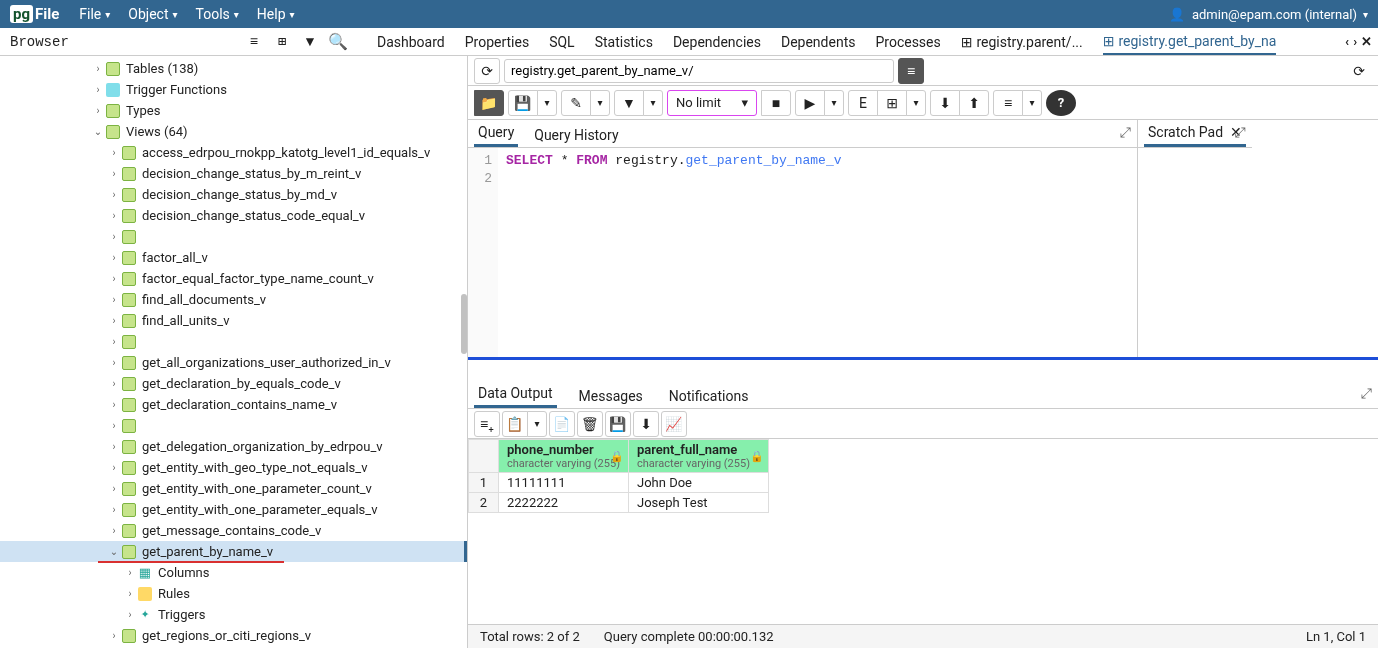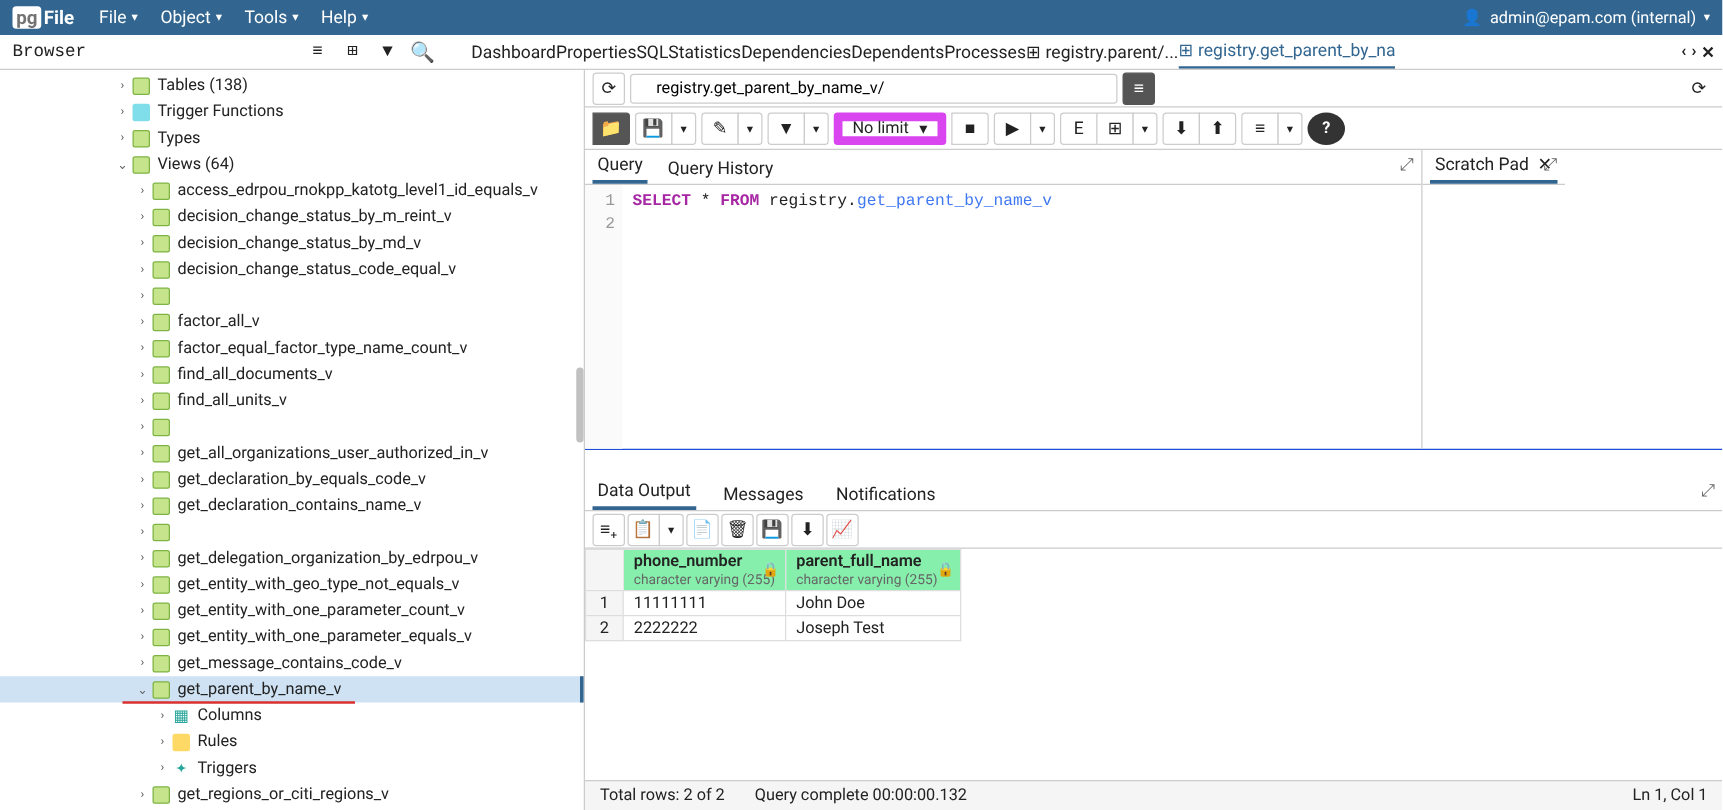--- a/index.html
+++ b/index.html
@@ -1,29 +1,29 @@
 <!DOCTYPE html>
 <html><head>
 <meta charset="utf-8">
 <style>
 * { box-sizing: border-box; margin: 0; padding: 0; }
 body { font-family: -apple-system, BlinkMacSystemFont, "Segoe UI", Roboto, sans-serif; font-size: 13px; color: #222; background: #fff; overflow: hidden; }
 .top-bar { height: 28px; background: #326690; color: #fff; display: flex; align-items: center; padding: 0 10px; }
 .logo { display: flex; align-items: center; font-weight: bold; font-size: 15px; margin-right: 20px; }
-.logo-pg { background: #fff; color: #737373; padding: 0 3px; border-radius: 3px; margin-right: 2px; font-weight: bold; }
+.logo-pg { background: #fff; color: #14532d; padding: 0 3px; border-radius: 3px; margin-right: 2px; font-weight: bold; }
 .menu-bar { display: flex; gap: 18px; flex: 1; }
 .menu-item { display: flex; align-items: center; gap: 4px; cursor: pointer; font-size: 14px; }
 .caret-down { font-size: 10px; }
 .user-info { display: flex; align-items: center; gap: 6px; font-size: 13px; }
 
 .sub-bar { height: 28px; border-bottom: 1px solid #ccc; display: flex; align-items: center; }
 .browser-label { padding: 0 10px; font-size: 14px; width: 365px; }
 .browser-tools { display: flex; gap: 2px; margin-left: auto; padding-right: 4px; }
 .browser-tool { width: 26px; height: 24px; display: flex; align-items: center; justify-content: center; border: 1px solid transparent; border-radius: 3px; cursor: pointer; }
-.tabs-row { flex: 1; display: flex; align-items: center; padding-left: 12px; font-size: 14px; height: 100%; overflow: hidden; }
+.tabs-row { flex: 1; display: flex; align-items: center; padding-left: 12px; gap: 20px; font-size: 14px; height: 100%; overflow: hidden; }
 .main-tab { cursor: pointer; white-space: nowrap; display: flex; align-items: center; gap: 4px; height: 100%; }
 .main-tab.active { border-bottom: 2px solid #326690; color: #326690; }
 .tab-nav { display: flex; gap: 4px; padding: 0 6px; }
 
 .main-layout { display: flex; height: calc(100vh - 56px); }
 .sidebar { width: 468px; border-right: 1px solid #ccc; overflow-y: auto; position: relative; }
 .tree-scroll { position: absolute; right: 0; top: 238px; width: 6px; height: 60px; background: #c1c1c1; border-radius: 3px; }
 .tree { padding: 2px 0; }
 .tree-node { display: flex; align-items: center; height: 21px; padding-left: 0; cursor: pointer; }
 .tree-node.selected { background: #cfe2f3; border-right: 3px solid #326690; }
@@ -33,34 +33,34 @@
 .node-icon { width: 14px; height: 14px; margin-right: 6px; display: inline-flex; align-items: center; justify-content: center; }
 .icon-table { background: #c6e48b; border: 1px solid #7cb342; border-radius: 2px; font-size: 8px; }
 .icon-view { background: #c6e48b; border: 1px solid #7cb342; border-radius: 2px; }
 .icon-folder { background: #ffd966; border-radius: 2px; }
 .icon-cyan { background: #80deea; border-radius: 2px; }
 .icon-triggers { color: #26a69a; font-size: 11px; }
 .node-label { font-size: 13px; color: #222; }
 
 .content { flex: 1; display: flex; flex-direction: column; overflow: hidden; }
 .path-bar { height: 30px; border-bottom: 1px solid #ccc; display: flex; align-items: center; padding: 0 6px; gap: 4px; }
-.path-bar input { flex: 0 0 auto; width: 390px; height: 24px; border: 1px solid #ccc; border-radius: 3px; padding: 0 20px; font-size: 13px; font-family: inherit; }
+.path-bar input { flex: 0 0 auto; width: 390px; height: 24px; border: 1px solid #ccc; border-radius: 3px; padding: 0 6px; font-size: 13px; font-family: inherit; }
 .icon-btn { width: 30px; height: 26px; border: 1px solid #ccc; border-radius: 3px; background: #fff; display: flex; align-items: center; justify-content: center; cursor: pointer; font-size: 14px; }
 .icon-btn.dark { background: #555; color: #fff; border-color: #555; }
 .icon-btn.small { width: 26px; }
 .toolbar2 { height: 34px; border-bottom: 1px solid #ccc; display: flex; align-items: center; padding: 0 6px; gap: 4px; }
 .btn-group { display: flex; }
 .btn-group .icon-btn { border-radius: 0; margin-left: -1px; }
 .btn-group .icon-btn:first-child { border-radius: 3px 0 0 3px; margin-left: 0; }
 .btn-group .icon-btn:last-child { border-radius: 0 3px 3px 0; }
 .btn-group .icon-btn.dd { width: 20px; font-size: 10px; }
-.no-limit { width: 90px; height: 26px; border: 7px solid #d946ef; border-radius: 3px; display: flex; align-items: center; justify-content: space-between; padding: 0 8px; font-size: 13px; cursor: pointer; }
+.no-limit { width: 90px; height: 26px; border: 1px solid #d946ef; border-radius: 3px; display: flex; align-items: center; justify-content: space-between; padding: 0 8px; font-size: 13px; cursor: pointer; }
 .help-btn { width: 30px; height: 26px; border-radius: 50%; background: #333; color: #fff; display: flex; align-items: center; justify-content: center; font-weight: bold; }
 
-.editor-row { display: flex; flex: 0 0 240px; border-bottom: 1px solid #1d4ed8; }
+.editor-row { display: flex; flex: 0 0 240px; border-bottom: 3px solid #1d4ed8; }
 .editor-main { flex: 1; display: flex; flex-direction: column; border-right: 1px solid #ccc; }
 .editor-tabs { height: 28px; display: flex; align-items: flex-end; border-bottom: 1px solid #ccc; padding: 0 6px; gap: 12px; position: relative; }
 .maximize-btn { position: absolute; right: 6px; top: 4px; cursor: pointer; font-size: 14px; color: #666; }
 .editor-tab { padding: 4px 4px; cursor: pointer; font-size: 14px; }
 .editor-tab.active { border-bottom: 3px solid #326690; }
 .code-area { flex: 1; display: flex; font-family: "Courier New", monospace; font-size: 13px; }
 .gutter { width: 30px; text-align: right; padding: 4px 6px 0 0; color: #999; background: #fafafa; line-height: 18px; }
 .code { padding: 4px 8px 0 8px; line-height: 18px; }
 .kw { color: #a626a4; font-weight: bold; }
 .ident { color: #4078f2; }

